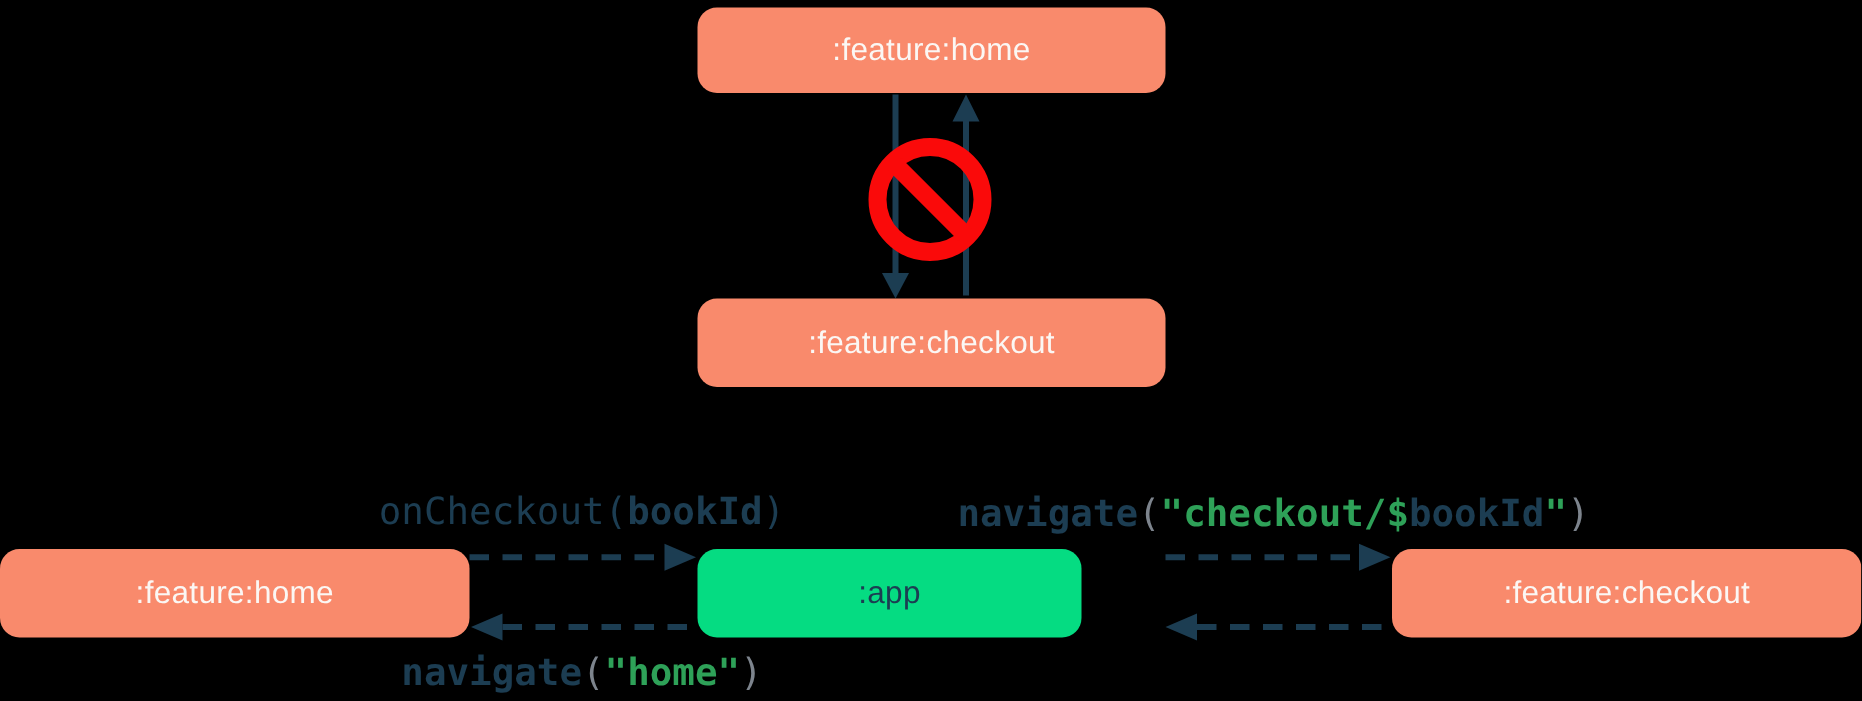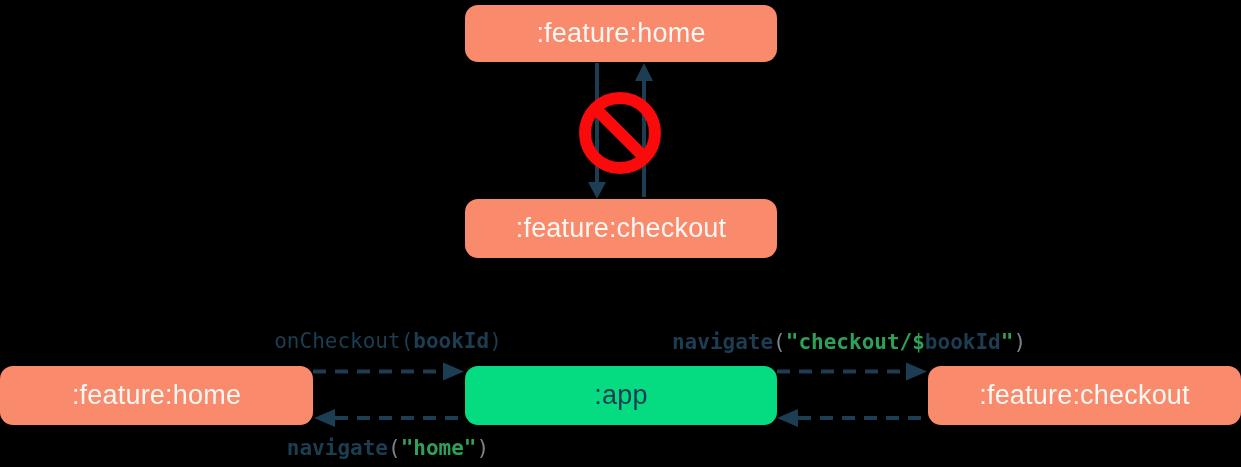--- a/index.html
+++ b/index.html
@@ -15,31 +15,31 @@
   .box {
     position: absolute;
     border-radius: 13px;
     display: flex;
     align-items: center;
     justify-content: center;
   }
   .box.module { background: var(--module-fill, #F98A6C); }
   .box.app    { background: var(--app-fill, #05DC82); }
   .box-label {
-    font-size: 27px;
+    font-size: 21px;
     letter-spacing: 0.2px;
     white-space: nowrap;
   }
   .module .box-label { color: var(--module-text, #FBF7F4); }
   .app .box-label    { color: var(--arrow-navy, #1C3D52); }
   .code {
     position: absolute;
     transform: translate(-50%, -50%);
     font-family: "DejaVu Sans Mono", monospace;
-    font-size: 21px;
+    font-size: 25px;
     white-space: nowrap;
   }
   .solid-line  { stroke: var(--arrow-navy, #1C3D52); stroke-width: 4; fill: none; }
   .dashed-line { stroke: var(--arrow-navy, #1C3D52); stroke-width: 4; fill: none; stroke-dasharray: 13 9; }
   .arrow-head  { fill: var(--arrow-navy, #1C3D52); }
   .ban-ring  { stroke: var(--forbidden-red, #FA0A0A); stroke-width: 12; fill: none; }
   .ban-slash { stroke: var(--forbidden-red, #FA0A0A); stroke-width: 12; }
 </style>
 </head>
 <body>
@@ -73,21 +73,21 @@
   <div class="box module" style="left:465px; top:5px; width:312px; height:57px;">
     <span class="box-label">:feature:home</span>
   </div>
   <div class="box module" style="left:465px; top:199px; width:312px; height:59px;">
     <span class="box-label">:feature:checkout</span>
   </div>
 
   <div class="box module" style="left:0px; top:366px; width:313px; height:59px;">
     <span class="box-label">:feature:home</span>
   </div>
-  <div class="box app" style="left:465px; top:366px; width:312px; height:59px;">
+  <div class="box app" style="left:465px; top:366px; width:256px; height:59px;">
     <span class="box-label">:app</span>
   </div>
   <div class="box module" style="left:928px; top:366px; width:313px; height:59px;">
     <span class="box-label">:feature:checkout</span>
   </div>
 
   <div class="code" style="left:388px; top:341px;"><span style="color: rgb(28, 61, 82);">onCheckout(</span><span style="color: rgb(28, 61, 82); font-weight: bold;">bookId</span><span style="color: rgb(28, 61, 82);">)</span></div>
   <div class="code" style="left:849px; top:342px;"><span style="color: rgb(28, 61, 82); font-weight: bold;">navigate</span><span style="color: rgb(125, 132, 141);">(</span><span style="color: rgb(46, 161, 88); font-weight: bold;">"checkout/</span><span style="color: rgb(46, 161, 88); font-weight: bold;">$</span><span style="color: rgb(28, 61, 82); font-weight: bold;">bookId</span><span style="color: rgb(46, 161, 88); font-weight: bold;">"</span><span style="color: rgb(125, 132, 141);">)</span></div>
   <div class="code" style="left:388px; top:448px;"><span style="color: rgb(28, 61, 82); font-weight: bold;">navigate</span><span style="color: rgb(125, 132, 141);">(</span><span style="color: rgb(46, 161, 88); font-weight: bold;">"home"</span><span style="color: rgb(125, 132, 141);">)</span></div>
 

